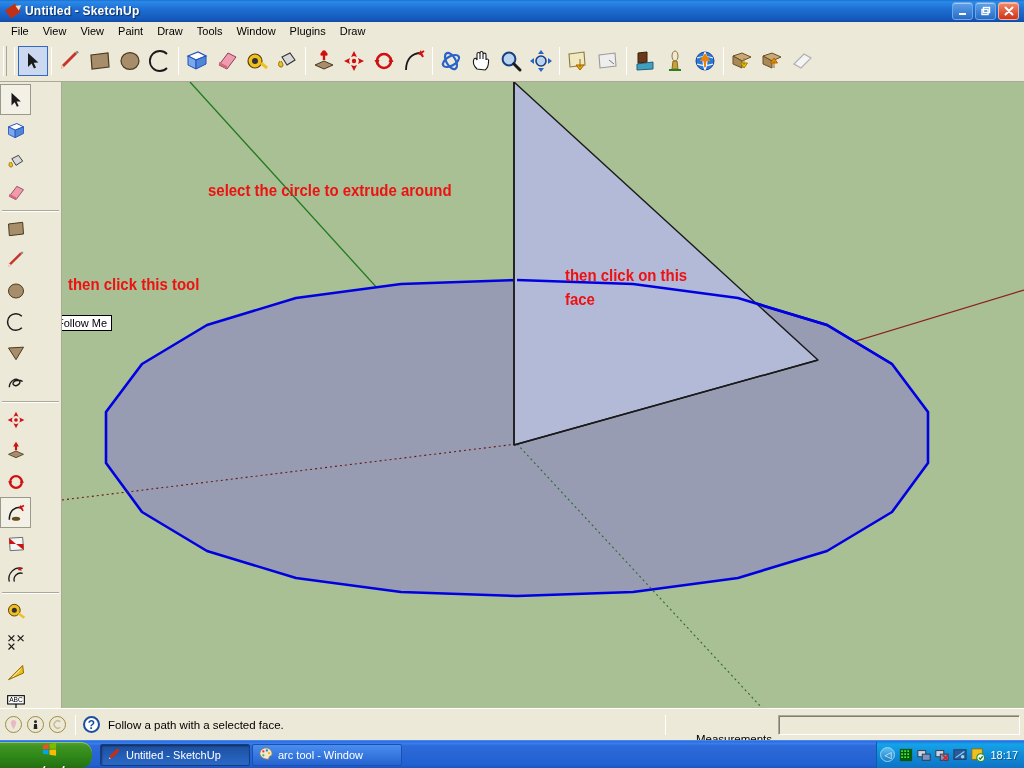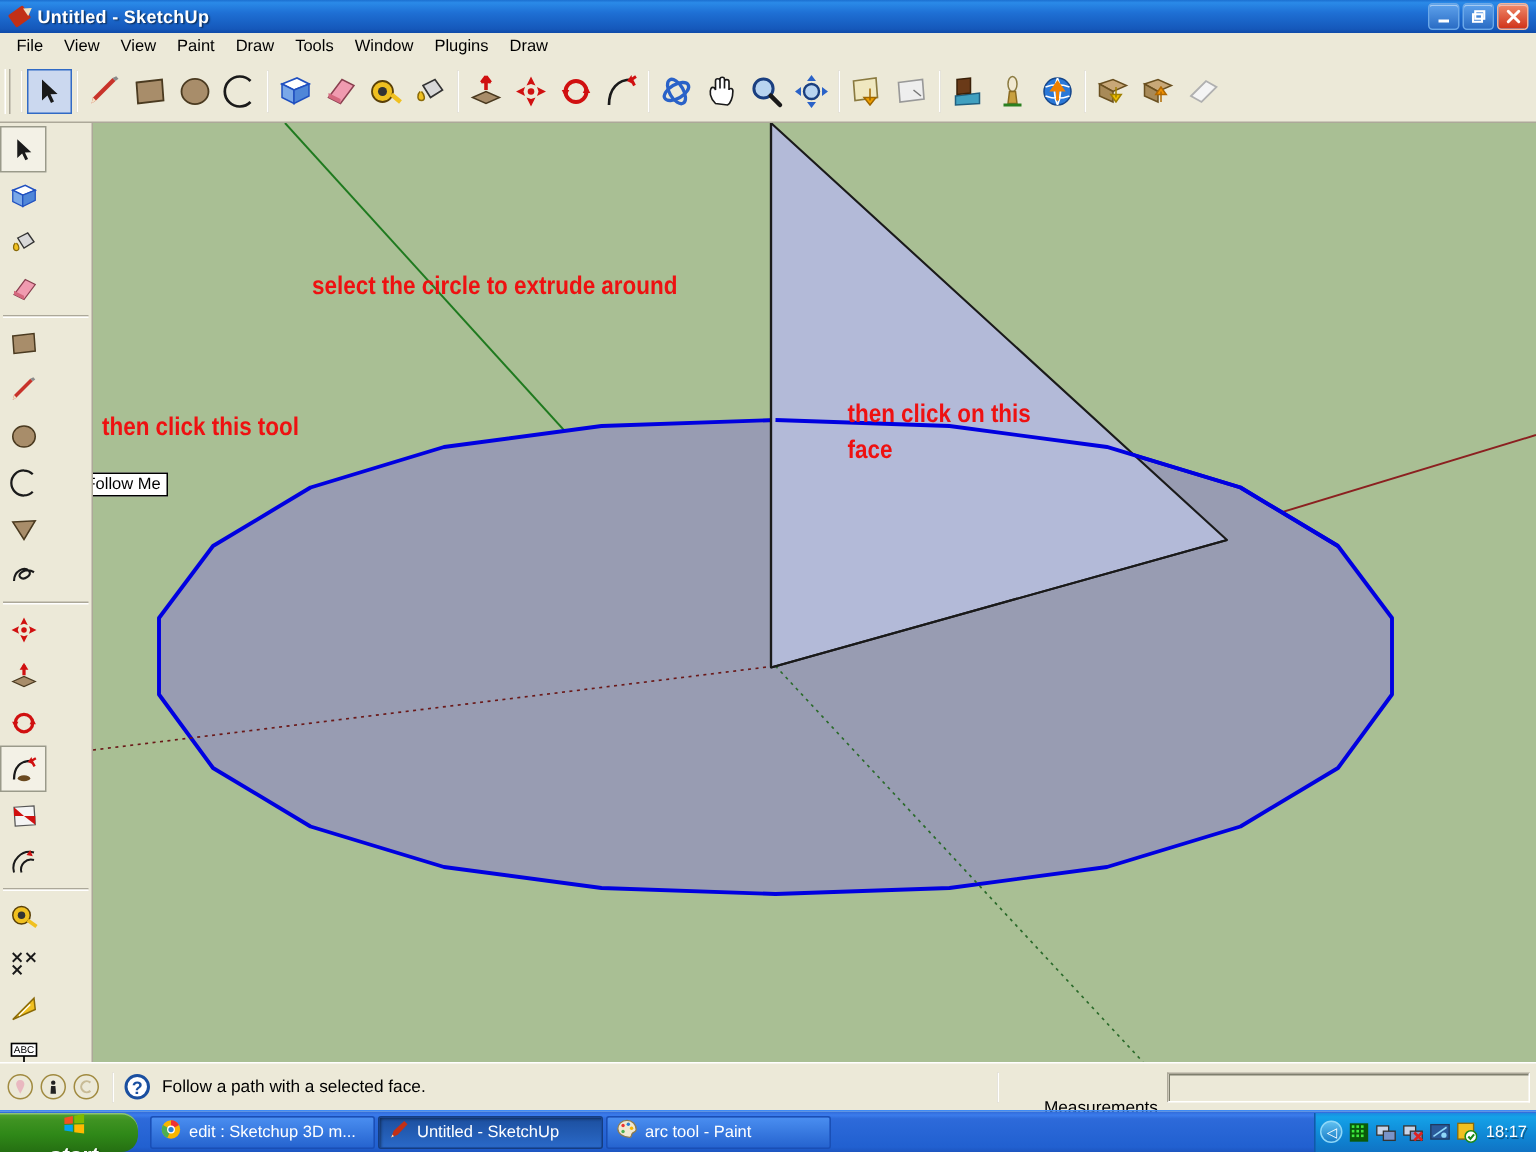--- a/index.html
+++ b/index.html
@@ -623,52 +623,40 @@
           <path d="M1 3.4 L7 2.2 L7 7.4 L1 7.8 Z" fill="#f25022"></path>
           <path d="M8 2 L15 0.7 L15 7.1 L8 7.3 Z" fill="#7fba00"></path>
           <path d="M1 8.5 L7 8.3 L7 13.4 L1 12.4 Z" fill="#00a4ef"></path>
           <path d="M8 8.2 L15 8 L15 14.6 L8 13.6 Z" fill="#ffb900"></path>
         </svg>
       </span>
       <span class="ftxt">start</span>
     </div>
 
     <div class="tasks">
-      <div class="task">
-        <span>
-          <svg width="14" height="14" viewBox="0 0 16 16">
-              <circle cx="8" cy="8" r="7" fill="#f7b500"></circle>
-              <path d="M8 1 A7 7 0 0 1 14.1 4.6 L8 8 Z" fill="#e33"></path>
-              <path d="M1.9 4.6 A7 7 0 0 0 5.2 14.5 L8 8 Z" fill="#4caf50"></path>
-              <circle cx="8" cy="8" r="3" fill="#fff"></circle>
-              <circle cx="8" cy="8" r="2" fill="#2a7fd4"></circle>
-            </svg>
-        </span>
-        <span>edit : Sketchup 3D m...</span>
-      </div>
       <div class="task active">
         <span>
           <svg width="14" height="14" viewBox="0 0 16 16">
               <path d="M2 14 L4 9 L12 1.5 L14.5 4 L7 12 Z" fill="#c23016"></path>
               <path d="M2 14 L4.2 13.2 L3 11.8 Z" fill="#f0e8d0"></path>
             </svg>
         </span>
         <span>Untitled - SketchUp</span>
       </div>
       <div class="task">
         <span>
           <svg width="14" height="14" viewBox="0 0 16 16">
               <path d="M8 1 C12 1 15 4 15 8 C15 10 13 10 12 11 C11 12 12 14 10 14 C5 14 1 11 1 7.5 C1 4 4 1 8 1 Z" fill="#f0e8d0" stroke="#8a7a50"></path>
               <circle cx="5" cy="5" r="1.3" fill="#e33"></circle>
               <circle cx="9" cy="4" r="1.3" fill="#2a7fd4"></circle>
               <circle cx="11.5" cy="7" r="1.3" fill="#f7b500"></circle>
               <circle cx="5" cy="9.5" r="1.3" fill="#4caf50"></circle>
             </svg>
         </span>
-        <span>arc tool - Paint</span>
+        <span>arc tool - Window</span>
       </div>
     </div>
 
     <div class="tray">
       <span class="chev">◁</span>
       <span class="ti">
         <svg width="14" height="14" viewBox="0 0 16 16">
             <rect x="1" y="1" width="14" height="14" fill="#0a5a0a"></rect>
             <g fill="#3ee83e">
               <rect x="2.5" y="2.5" width="2" height="2"></rect>

